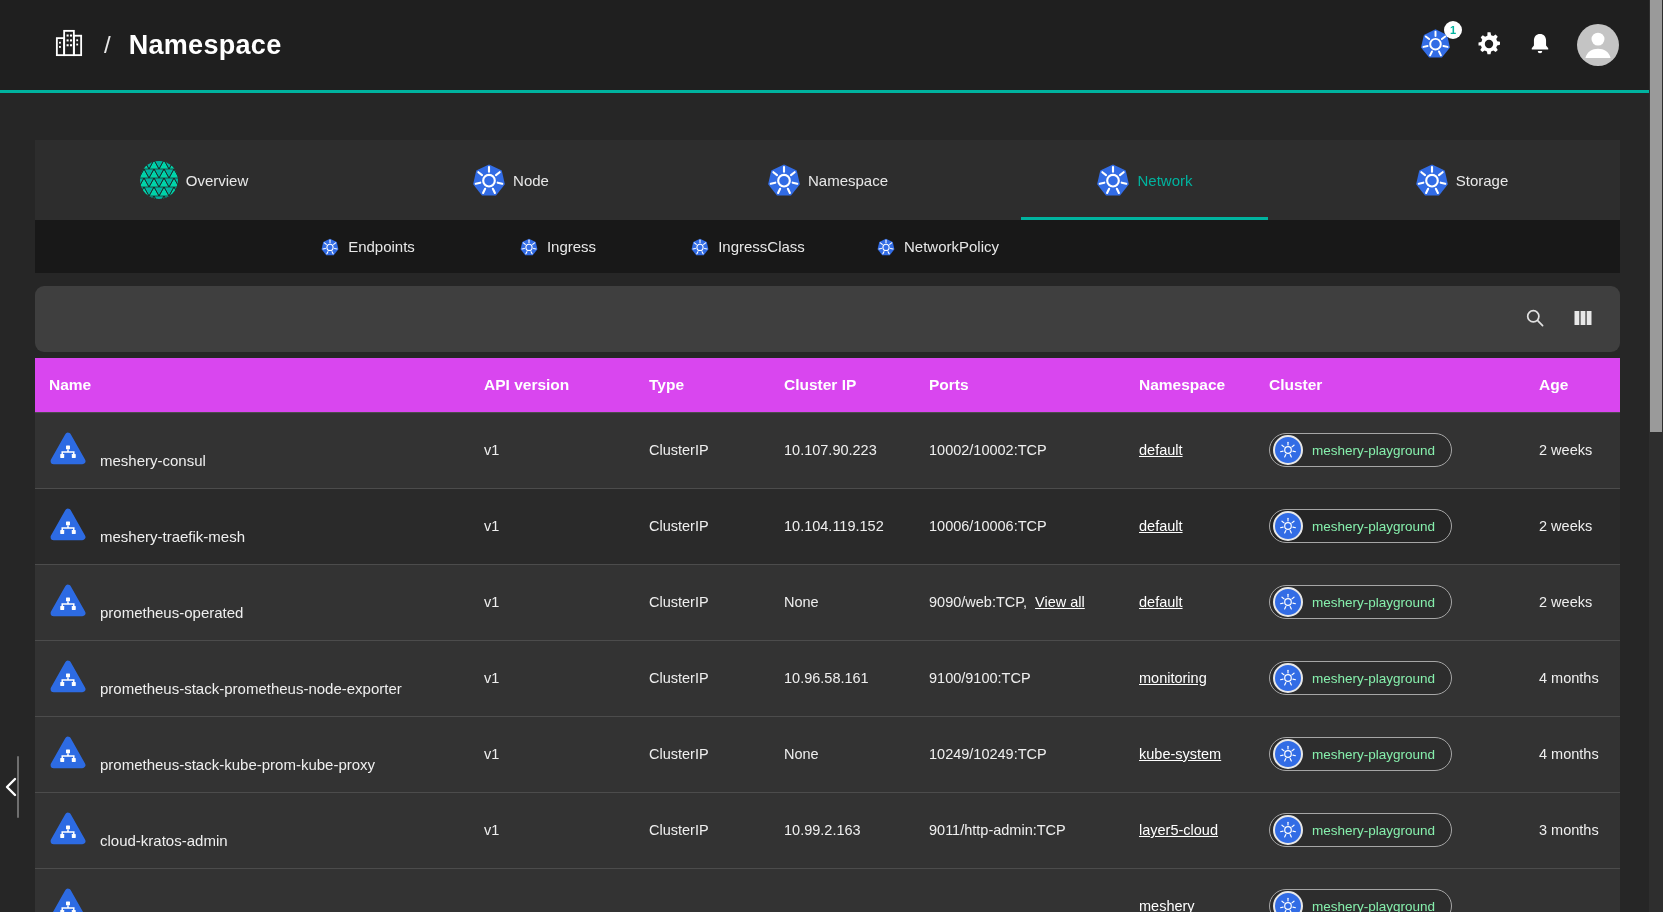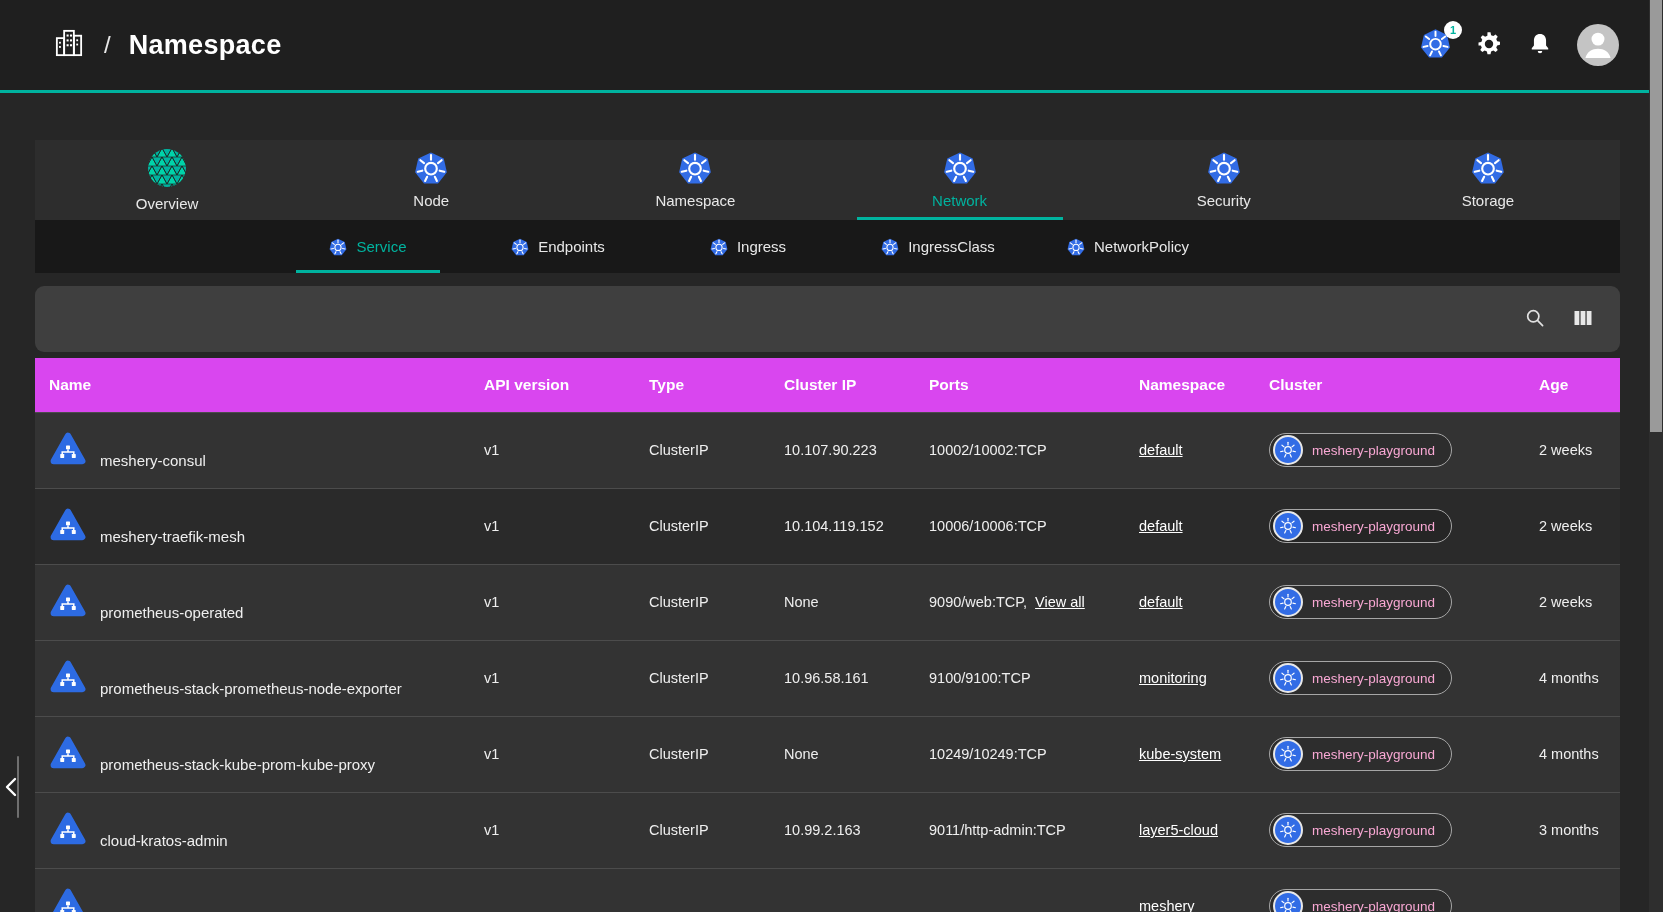--- a/index.html
+++ b/index.html
@@ -30,21 +30,21 @@
   .avatar{width:42px;height:42px;border-radius:50%;background:#c4c4c4;display:flex;align-items:center;justify-content:center;overflow:hidden;}
 
   
   .drawer-line{position:absolute;left:17px;top:756px;width:2px;height:62px;background:#6f6f6f;border-radius:2px;}
   .drawer-toggle{position:absolute;left:1px;top:776px;width:22px;height:24px;display:flex;align-items:center;justify-content:center;}
 
   
   main{position:absolute;left:35px;top:140px;width:1585px;}
 
   .tabs{display:flex;background:#2d2d2d;height:80px;}
-  .tab{flex:1;display:flex;flex-direction:column;align-items:center;justify-content:center;gap:7px;position:relative;cursor:pointer;}
+  .tab{flex:1;display:flex;align-items:center;justify-content:center;gap:7px;position:relative;cursor:pointer;}
   .tab .lbl{font-size:15px;color:#e8e8e8;}
   .tab.active .lbl{color:#00B39F;}
   .tab.active::after{content:"";position:absolute;bottom:0;left:11%;width:78%;height:3px;background:#00B39F;}
 
   .subtabs{display:flex;background:#181818;height:53px;padding-left:238px;}
   .subtab{width:190px;display:flex;align-items:center;justify-content:center;gap:9px;position:relative;cursor:pointer;}
   .subtab .lbl{font-size:15px;color:#e8e8e8;}
   .subtab.active .lbl{color:#00B39F;}
   .subtab.active::after{content:"";position:absolute;bottom:0;left:12%;width:76%;height:3px;background:#00B39F;}
 
@@ -64,21 +64,21 @@
   .namewrap .nm{font-size:15px;}
   a.nslink,a.portlink{color:#fff;text-decoration:underline;cursor:pointer;}
   a.portlink{margin-left:8px;}
 
   .chip{
     display:inline-flex;align-items:center;gap:9px;height:34px;box-sizing:border-box;
     border:1px solid #a6a6a6;border-radius:17px;padding:0 16px 0 3px;background:rgba(0,0,0,.10);cursor:pointer;
   }
   .chipicon{width:26px;height:26px;border-radius:50%;background:#326CE5;border:2px solid #e8e8e8;
     display:flex;align-items:center;justify-content:center;flex:none;}
-  .chip .clabel{font-size:13.5px;color:#f9a8d4;text-align:center;}
+  .chip .clabel{font-size:13.5px;color:#86efac;text-align:center;}
 
   
   .scrollbar{position:absolute;right:0;top:0;width:14px;height:912px;background:#2e2e2e;}
   .scrollbar .thumb{position:absolute;top:0;left:1px;width:12px;height:432px;background:#9a9a9a;}
 </style>
 </head>
 <body>
 
 <header>
   <div class="h-left">
@@ -229,56 +229,24 @@
             <circle cx="12" cy="12.5" r="4.1"></circle>
             <line x1="12" y1="6.2" x2="12" y2="2.9"></line>
             <line x1="16.93" y1="8.57" x2="19.51" y2="6.52"></line>
             <line x1="18.14" y1="13.9" x2="21.36" y2="14.64"></line>
             <line x1="14.73" y1="18.18" x2="16.17" y2="21.15"></line>
             <line x1="9.27" y1="18.18" x2="7.83" y2="21.15"></line>
             <line x1="5.86" y1="13.9" x2="2.64" y2="14.64"></line>
             <line x1="7.07" y1="8.57" x2="4.49" y2="6.52"></line>
           </g>
         </svg>
-        <span class="lbl">Security</span>
-      </div>
-      <div class="tab">
-        <svg width="34" height="34" viewBox="0 0 24 24">
-          <polygon points="12,1 20.99,5.33 23.21,15.06 16.99,22.86 7.01,22.86 0.79,15.06 3.01,5.33" fill="#326CE5"></polygon>
-          <g stroke="#fff" stroke-width="1.5" fill="none" stroke-linecap="round">
-            <circle cx="12" cy="12.5" r="4.1"></circle>
-            <line x1="12" y1="6.2" x2="12" y2="2.9"></line>
-            <line x1="16.93" y1="8.57" x2="19.51" y2="6.52"></line>
-            <line x1="18.14" y1="13.9" x2="21.36" y2="14.64"></line>
-            <line x1="14.73" y1="18.18" x2="16.17" y2="21.15"></line>
-            <line x1="9.27" y1="18.18" x2="7.83" y2="21.15"></line>
-            <line x1="5.86" y1="13.9" x2="2.64" y2="14.64"></line>
-            <line x1="7.07" y1="8.57" x2="4.49" y2="6.52"></line>
-          </g>
-        </svg>
         <span class="lbl">Storage</span>
       </div>
     </nav>
   <nav class="subtabs" id="sub-tabs">
-      <div class="subtab active">
-        <svg width="18" height="18" viewBox="0 0 24 24">
-          <polygon points="12,1 20.99,5.33 23.21,15.06 16.99,22.86 7.01,22.86 0.79,15.06 3.01,5.33" fill="#326CE5"></polygon>
-          <g stroke="#fff" stroke-width="1.5" fill="none" stroke-linecap="round">
-            <circle cx="12" cy="12.5" r="4.1"></circle>
-            <line x1="12" y1="6.2" x2="12" y2="2.9"></line>
-            <line x1="16.93" y1="8.57" x2="19.51" y2="6.52"></line>
-            <line x1="18.14" y1="13.9" x2="21.36" y2="14.64"></line>
-            <line x1="14.73" y1="18.18" x2="16.17" y2="21.15"></line>
-            <line x1="9.27" y1="18.18" x2="7.83" y2="21.15"></line>
-            <line x1="5.86" y1="13.9" x2="2.64" y2="14.64"></line>
-            <line x1="7.07" y1="8.57" x2="4.49" y2="6.52"></line>
-          </g>
-        </svg>
-        <span class="lbl">Service</span>
-      </div>
       <div class="subtab">
         <svg width="18" height="18" viewBox="0 0 24 24">
           <polygon points="12,1 20.99,5.33 23.21,15.06 16.99,22.86 7.01,22.86 0.79,15.06 3.01,5.33" fill="#326CE5"></polygon>
           <g stroke="#fff" stroke-width="1.5" fill="none" stroke-linecap="round">
             <circle cx="12" cy="12.5" r="4.1"></circle>
             <line x1="12" y1="6.2" x2="12" y2="2.9"></line>
             <line x1="16.93" y1="8.57" x2="19.51" y2="6.52"></line>
             <line x1="18.14" y1="13.9" x2="21.36" y2="14.64"></line>
             <line x1="14.73" y1="18.18" x2="16.17" y2="21.15"></line>
             <line x1="9.27" y1="18.18" x2="7.83" y2="21.15"></line>

